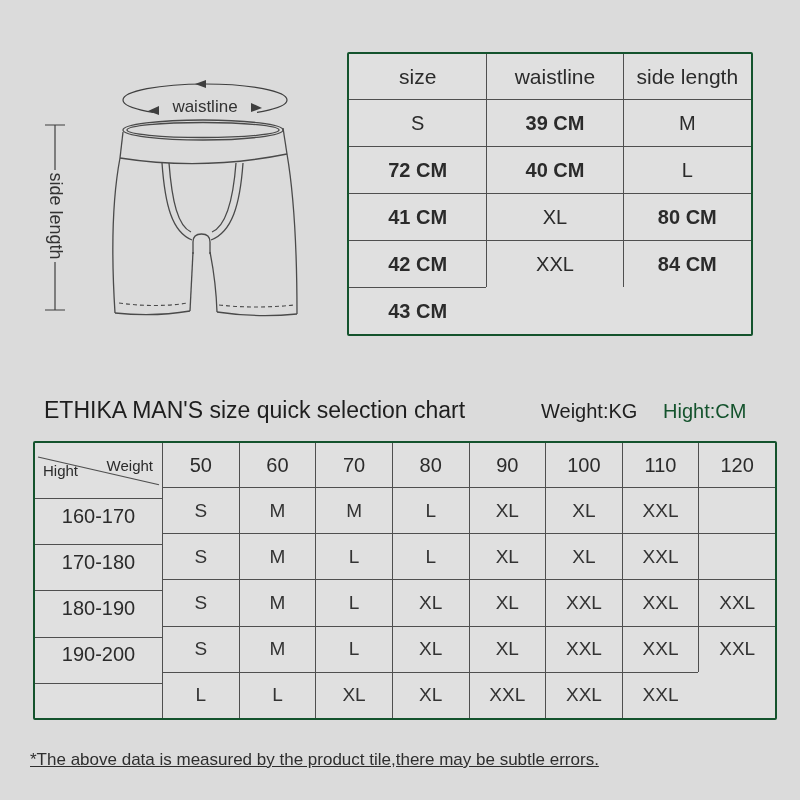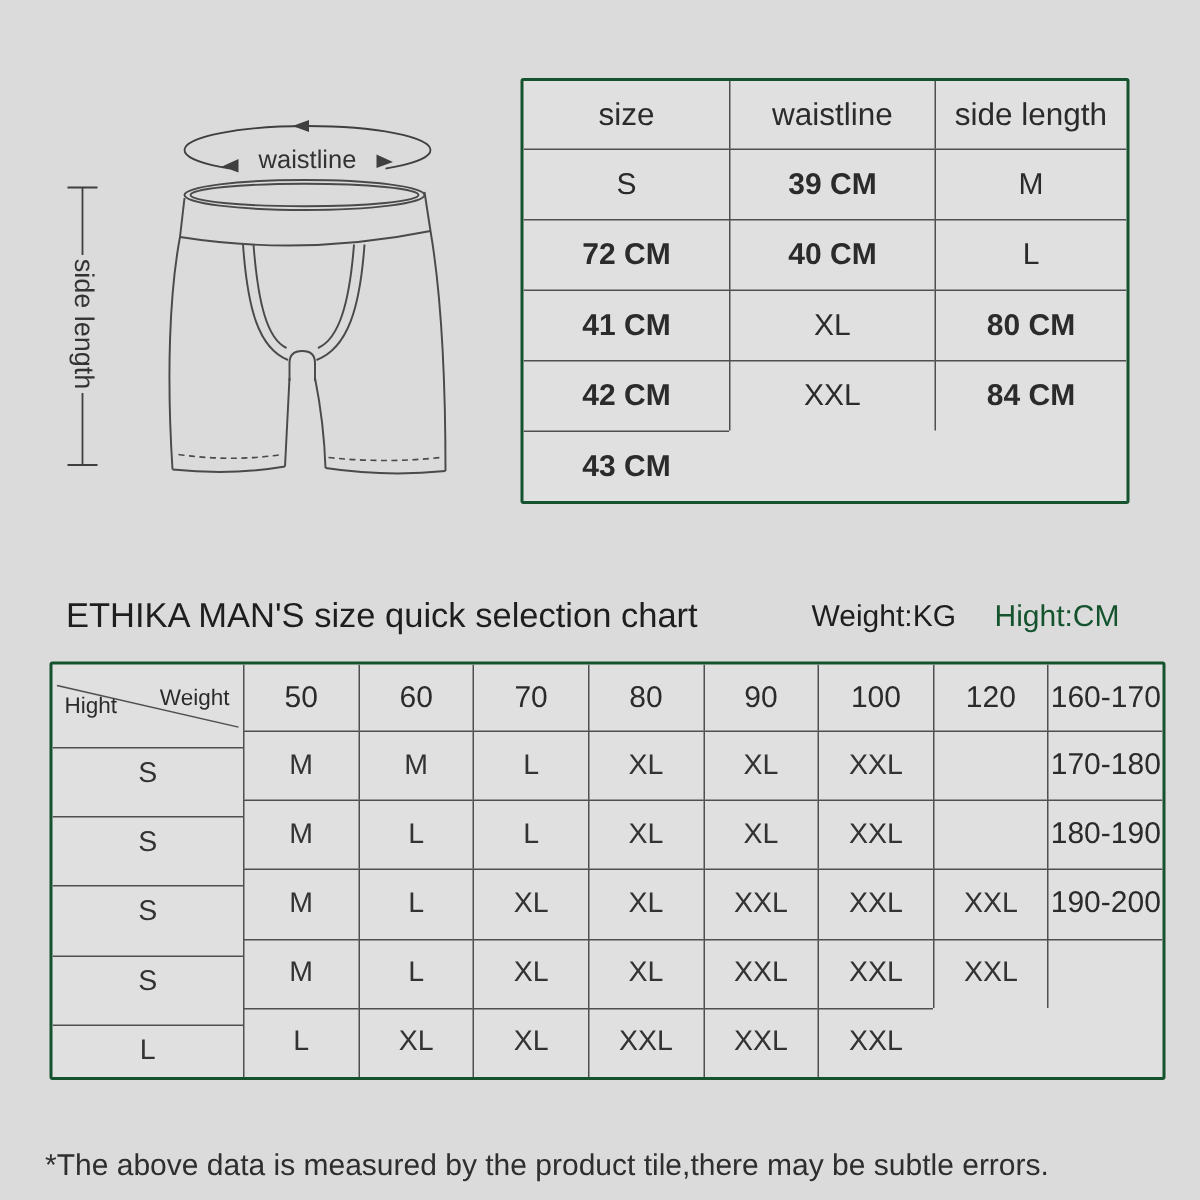--- a/index.html
+++ b/index.html
@@ -39,21 +39,21 @@
   
   .corner{position:relative;}
   .corner svg{position:absolute;left:0;top:0;width:100%;height:100%;}
   .corner .cw{position:absolute;top:3px;right:9px;font-size:15px;}
   .corner .ch{position:absolute;bottom:8px;left:8px;font-size:15px;}
   
   .title{position:absolute;left:44px;top:397px;font-size:23px;color:#1e1e1e;}
   .unitw{position:absolute;left:541px;top:400px;font-size:20px;color:#1e1e1e;}
   .unith{position:absolute;left:663px;top:400px;font-size:20px;color:#14532d;}
   
-  .footnote{position:absolute;left:30px;top:766px;font-size:20px;color:#2e2e2e;}
+  .footnote{position:absolute;left:30px;top:750px;font-size:17px;color:#2e2e2e;text-decoration:underline;}
   
   #boxer{position:absolute;left:20px;top:70px;width:320px;height:270px;}
   #boxer path,#boxer ellipse{fill:none;stroke:#4a4a4a;stroke-width:1.3;}
   #boxer .meas{stroke:#3f3f3f;stroke-width:1.2;}
   #boxer polygon{fill:#3f3f3f;stroke:none;}
   #boxer text{fill:#333;stroke:none;font-family:"Liberation Sans","DejaVu Sans",sans-serif;}
   #boxer .knock{fill:#dbdbdb;stroke:none;}
   #boxer .dash{stroke-dasharray:4 3;stroke-width:1.1;}
 </style>
 </head>
@@ -132,20 +132,21 @@
     </svg>
     <span class="cw">Weight</span>
     <span class="ch">Hight</span>
   </div>
   <div class="cell">50</div>
   <div class="cell">60</div>
   <div class="cell">70</div>
   <div class="cell">80</div>
   <div class="cell">90</div>
   <div class="cell">100</div>
+  <div class="cell">110</div>
   <div class="cell">120</div>
 
   <div class="cell rowlab">160-170</div>
   <div class="cell szc">S</div>
   <div class="cell szc">M</div>
   <div class="cell szc">M</div>
   <div class="cell szc">L</div>
   <div class="cell szc">XL</div>
   <div class="cell szc">XL</div>
   <div class="cell szc">XXL</div>

